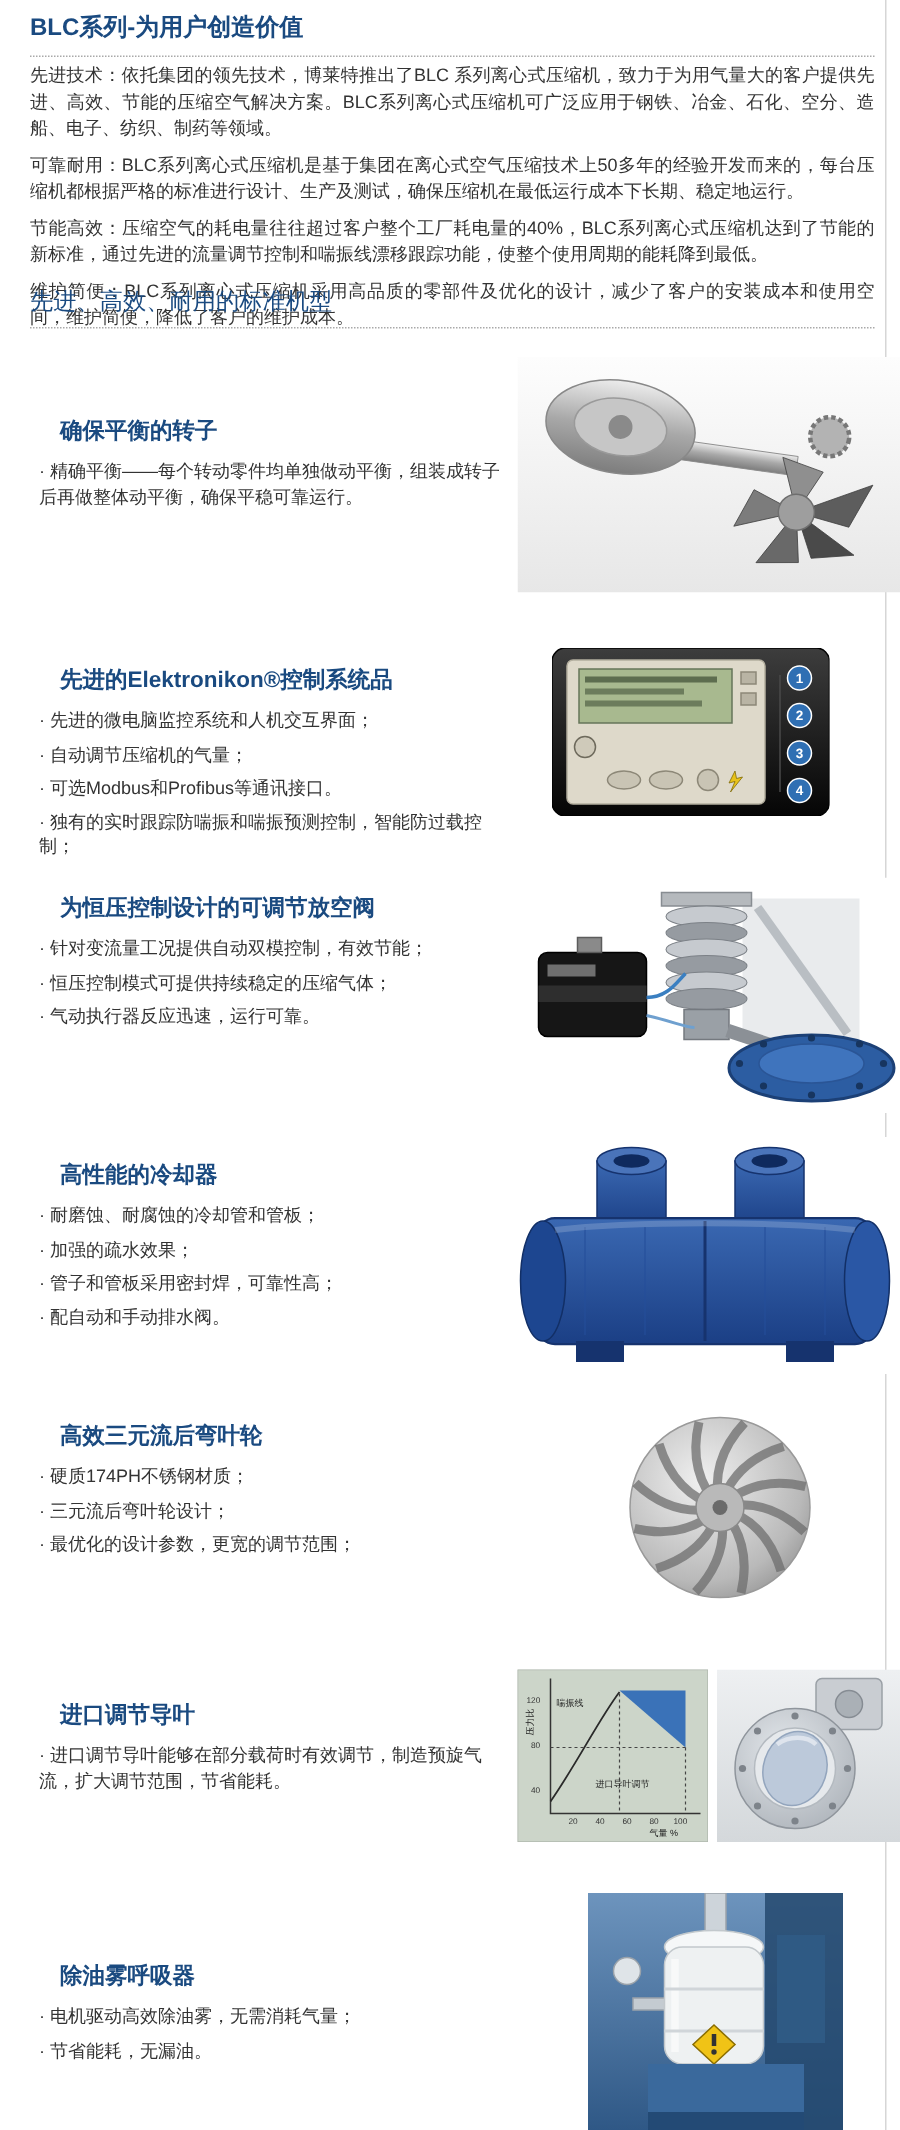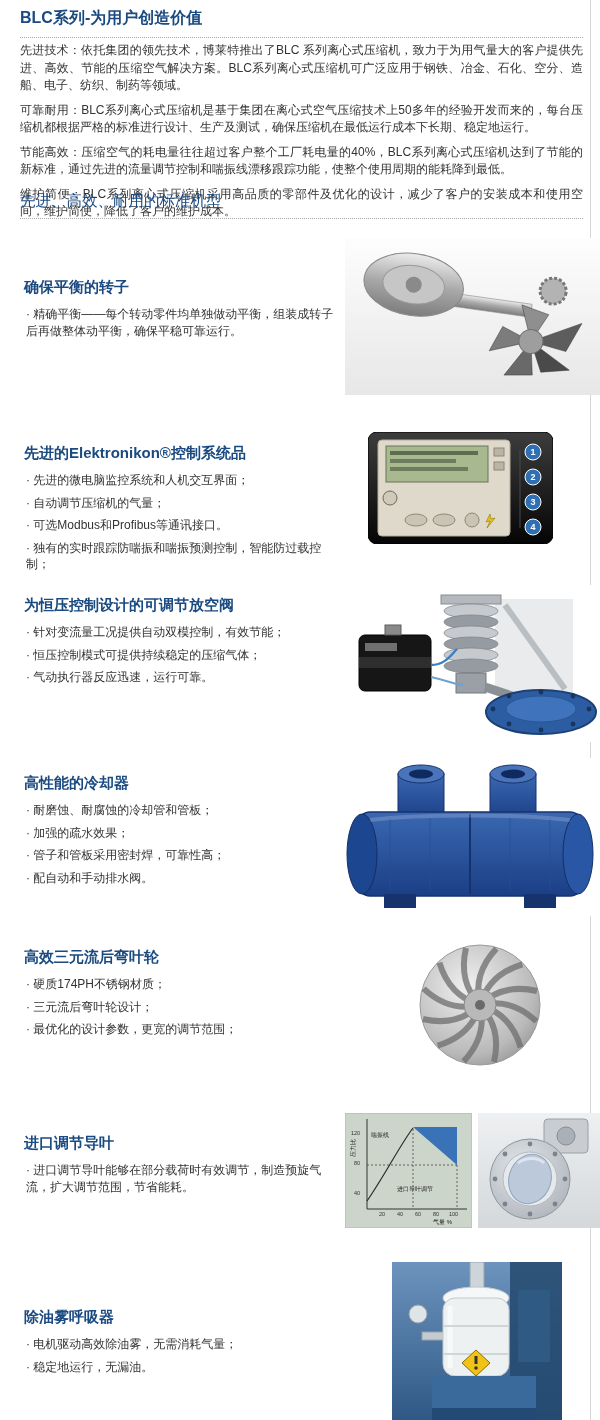--- a/index.html
+++ b/index.html
@@ -6,21 +6,21 @@
   #page{position:relative;width:600px;height:1420px;background:#fff;overflow:hidden;
         font-family:"Liberation Sans","DejaVu Sans",sans-serif;color:#333;}
   .vline{position:absolute;left:590px;top:0;width:1px;height:1420px;background:#d6d6d6;}
   h1.title{position:absolute;left:20px;top:8px;margin:0;font-size:16px;font-weight:bold;color:#1a4a80;}
   .sep{position:absolute;left:20px;width:563px;border-top:1px dotted #a9a9a9;height:0;}
   #sep1{top:37px;} #sep2{top:218px;}
   .intro{position:absolute;left:20px;top:42px;width:563px;}
   .intro p{margin:0 0 7px 0;font-size:12px;line-height:17.5px;color:#333;text-align:justify;}
   h2.sec{position:absolute;left:20px;top:191px;margin:0;font-size:15.5px;font-weight:normal;color:#1a4a80;}
   .feature{position:absolute;left:24px;width:320px;}
-  .feature h3{margin:0 0 9px 0;font-size:15px;font-weight:bold;color:#1a4a80;}
+  .feature h3{margin:0 0 9px 16px;font-size:15px;font-weight:bold;color:#1a4a80;}
   .feature p.b{margin:0 0 6px 2px;font-size:12px;line-height:16.5px;color:#333;}
   .img{position:absolute;}
   .img svg{display:block;}
 </style>
 </head>
 <body>
 
 <div id="page">
   <div class="vline"></div>
 
@@ -294,21 +294,21 @@
       </g>
       <circle cx="52" cy="66" r="27" fill="#e6e9ec" stroke="#b4bac0"></circle>
       <ellipse cx="52" cy="66" rx="21" ry="25" fill="#bcc9da" stroke="#93a5bd" transform="rotate(18 52 66)"></ellipse>
       <path d="M40 50 C48 44 60 44 66 50" stroke="#ffffff" stroke-width="3" opacity="0.5" fill="none"></path>
     </svg>
   </div>
 
   <section class="feature" style="top:1308px">
     <h3>除油雾呼吸器</h3>
     <p class="b">· 电机驱动高效除油雾，无需消耗气量；</p>
-    <p class="b">· 稳定地运行，无漏油。</p>
+    <p class="b">· 节省能耗，无漏油。</p>
   </section>
   <div class="img" style="left:392px;top:1262px">
     <svg width="170" height="158" viewBox="0 0 170 158">
       <defs>
         <linearGradient id="sky" x1="0" y1="0" x2="0" y2="1">
           <stop offset="0" stop-color="#6d94bd"></stop>
             <stop offset="1" stop-color="#2f5886"></stop>
         </linearGradient>
       </defs>
       <rect width="170" height="158" fill="url(#sky)"></rect>

